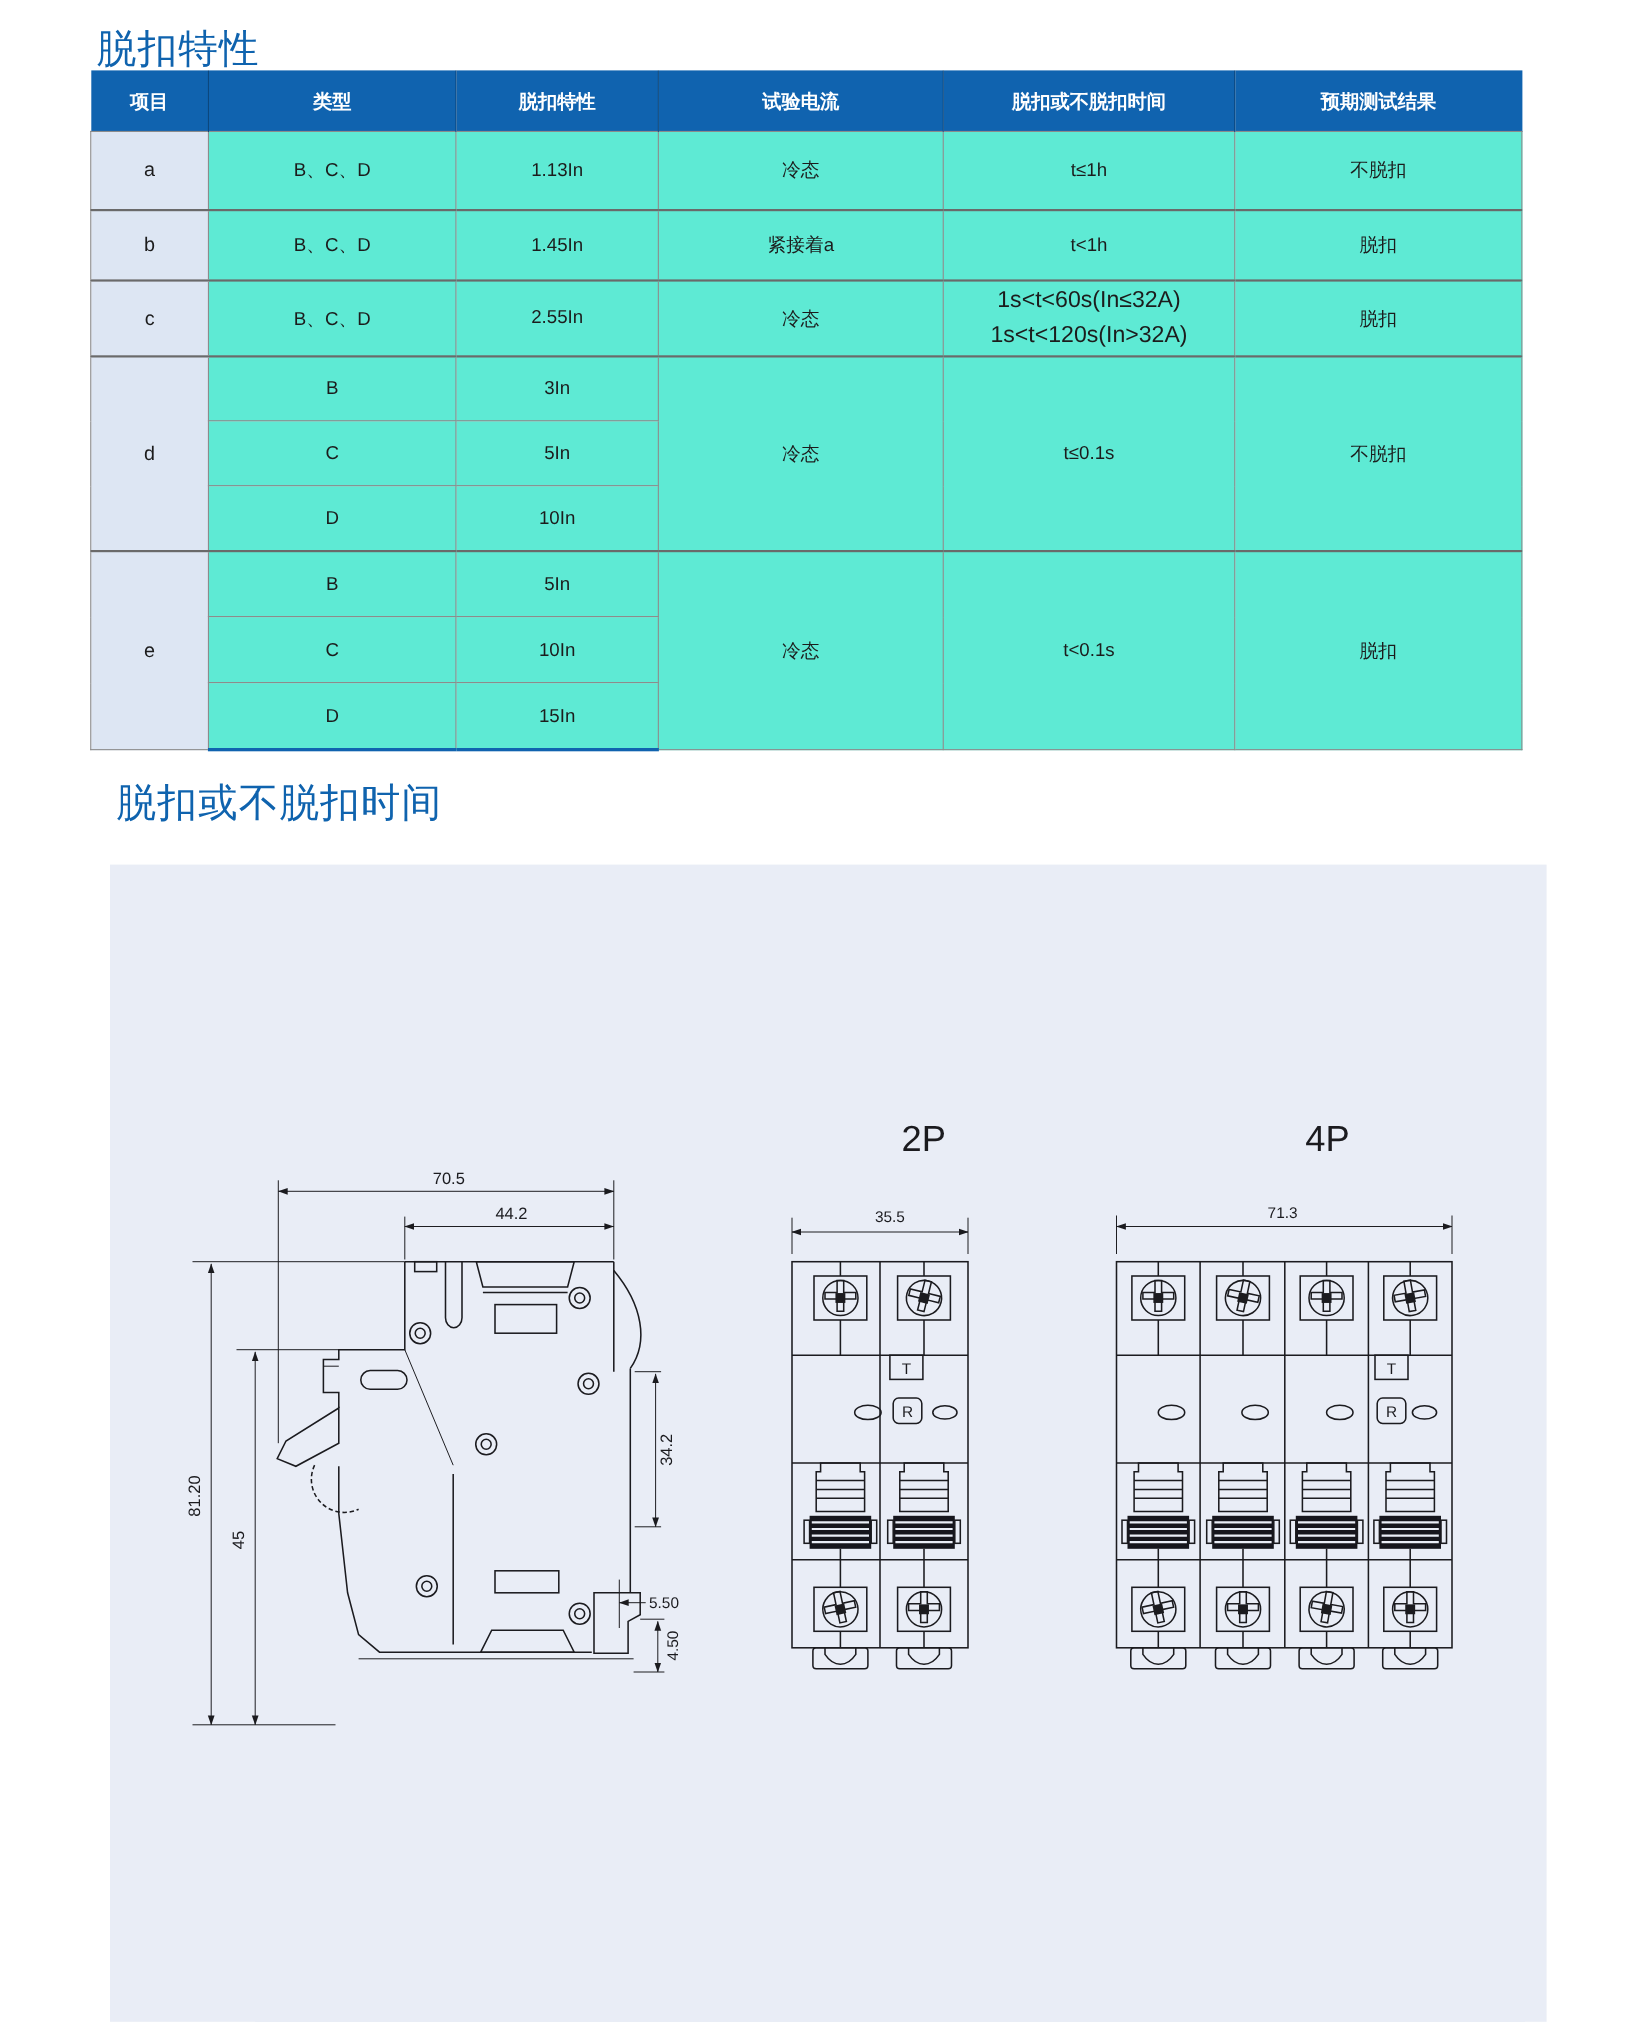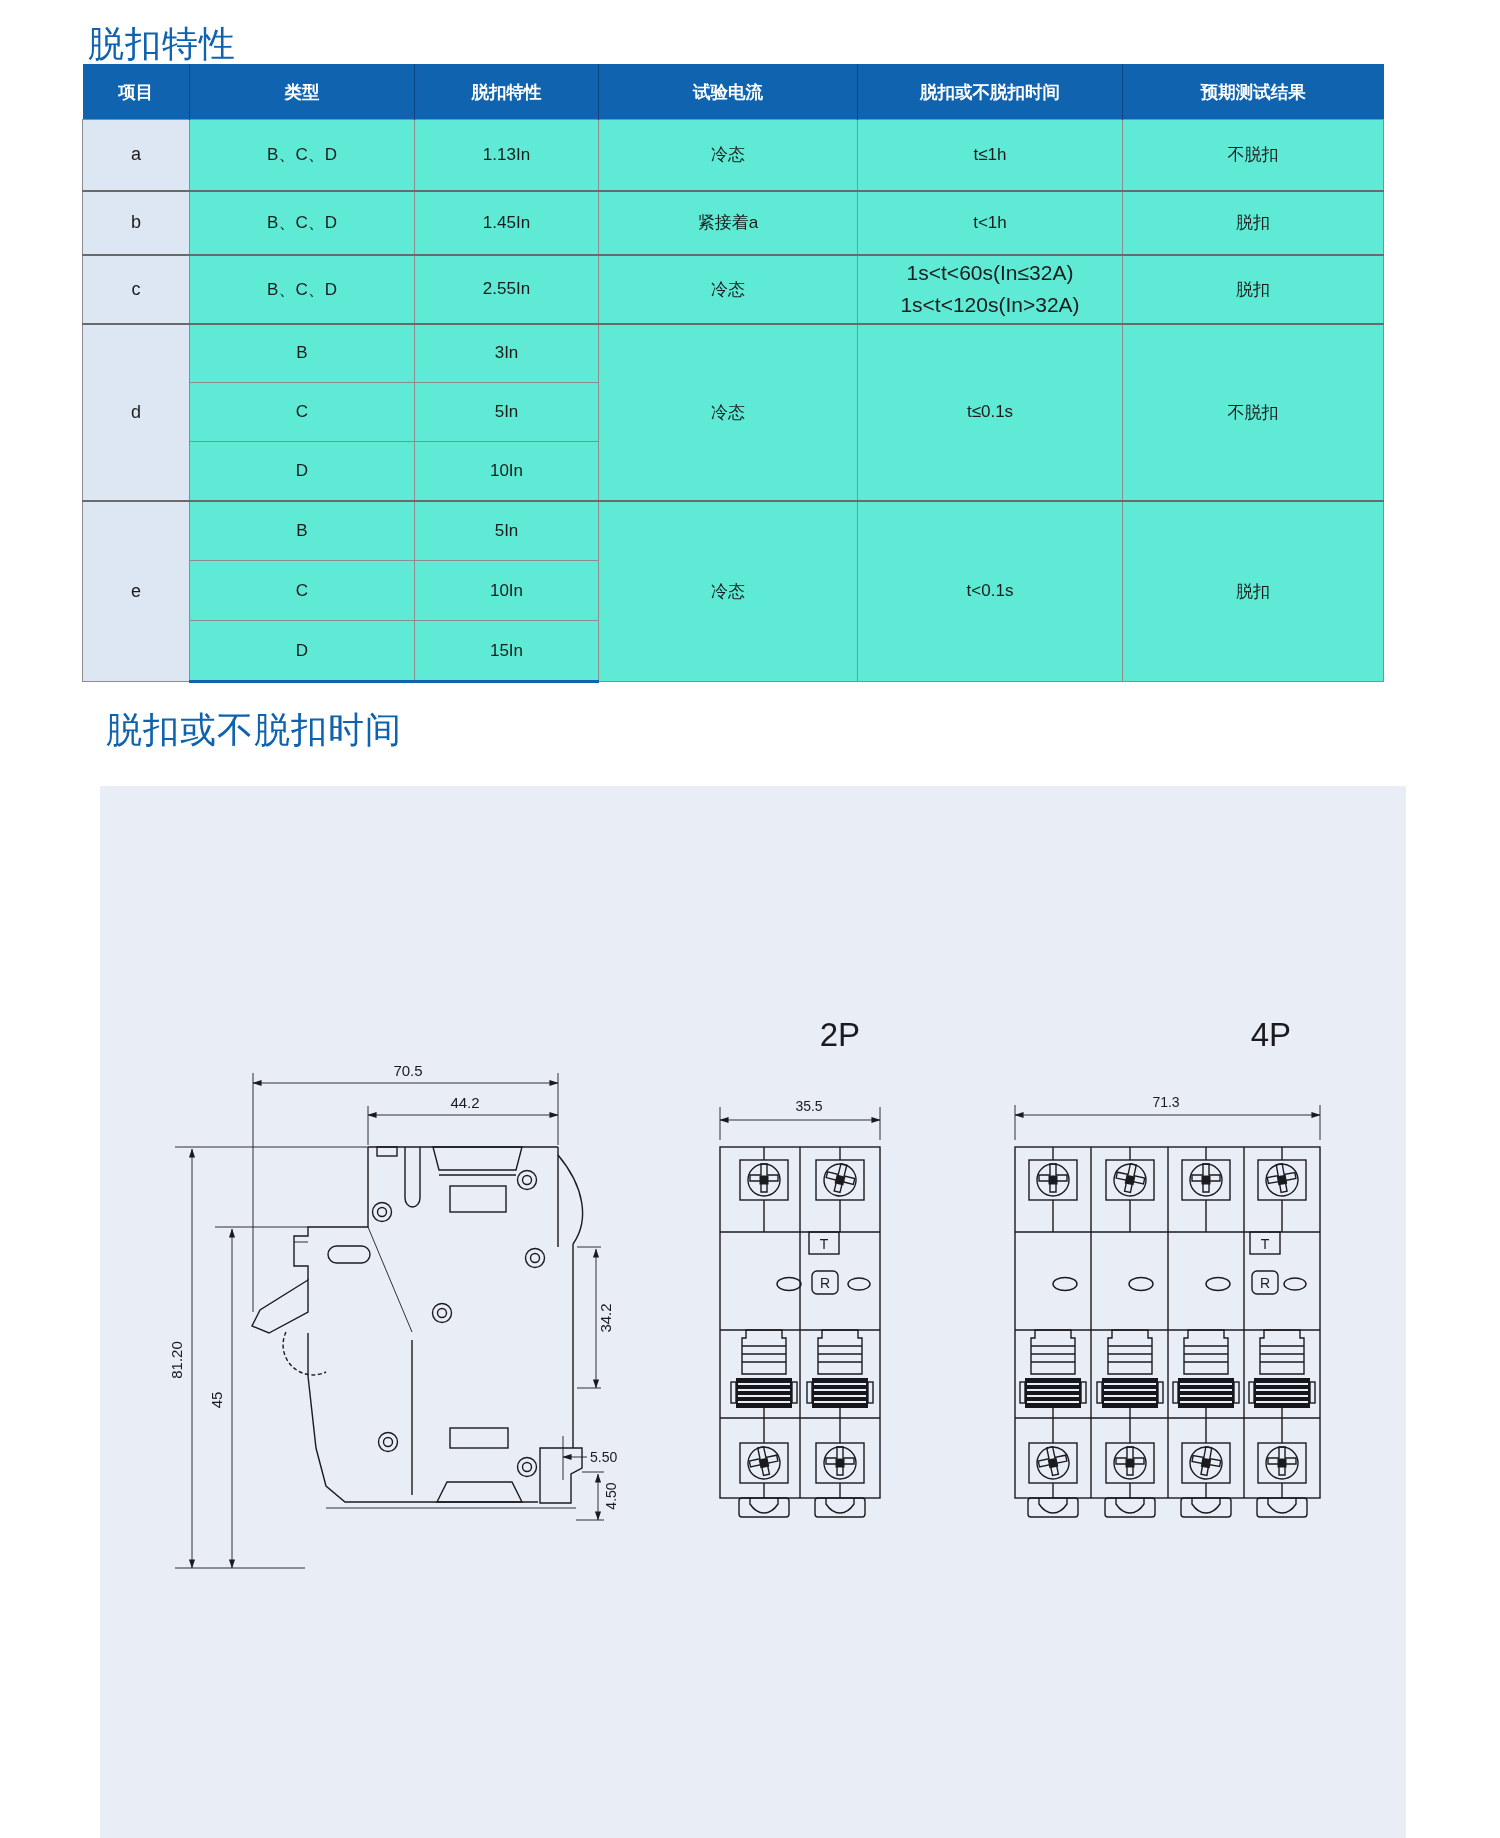--- a/index.html
+++ b/index.html
@@ -19,21 +19,21 @@
   table.trip td.item{background:#dde6f3;font-size:18px}
   .t2l{line-height:1.55;font-size:21px}
 
   .panel{position:absolute;left:100px;top:786px;width:1306px;height:1052px;background:#e9edf6}
   svg{position:absolute;overflow:visible}
   #svg-side{left:130px;top:980px}
   #svg-2p{left:705px;top:1080px}
   #svg-4p{left:1000px;top:1080px}
   .pole-label{position:absolute;width:120px;text-align:right;font-size:33px;color:#1b1b1f}
   #label2p{left:740px;top:1016px}
-  #label4p{left:1171px;top:1016px}
+  #label4p{left:1107px;top:1016px}
   .body-ln{stroke:#1b1b1f;stroke-width:1.4;fill:none}
   .thin-ln{stroke:#1b1b1f;stroke-width:.9;fill:none}
   .dim-txt{font-family:"Liberation Sans","DejaVu Sans",sans-serif;font-size:15px;fill:#1b1b1f}
   .dim-sm{font-size:14px}
 </style>
 </head>
 <body>
 
 <div id="title1" class="sec-title">脱扣特性</div>
 

